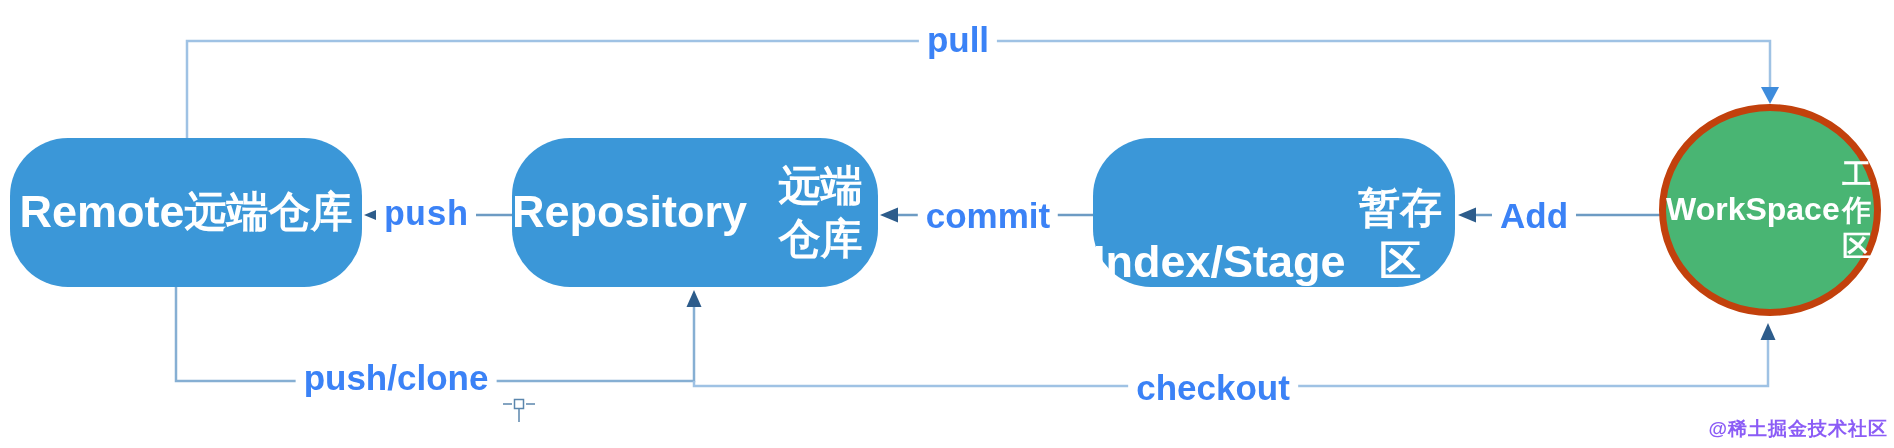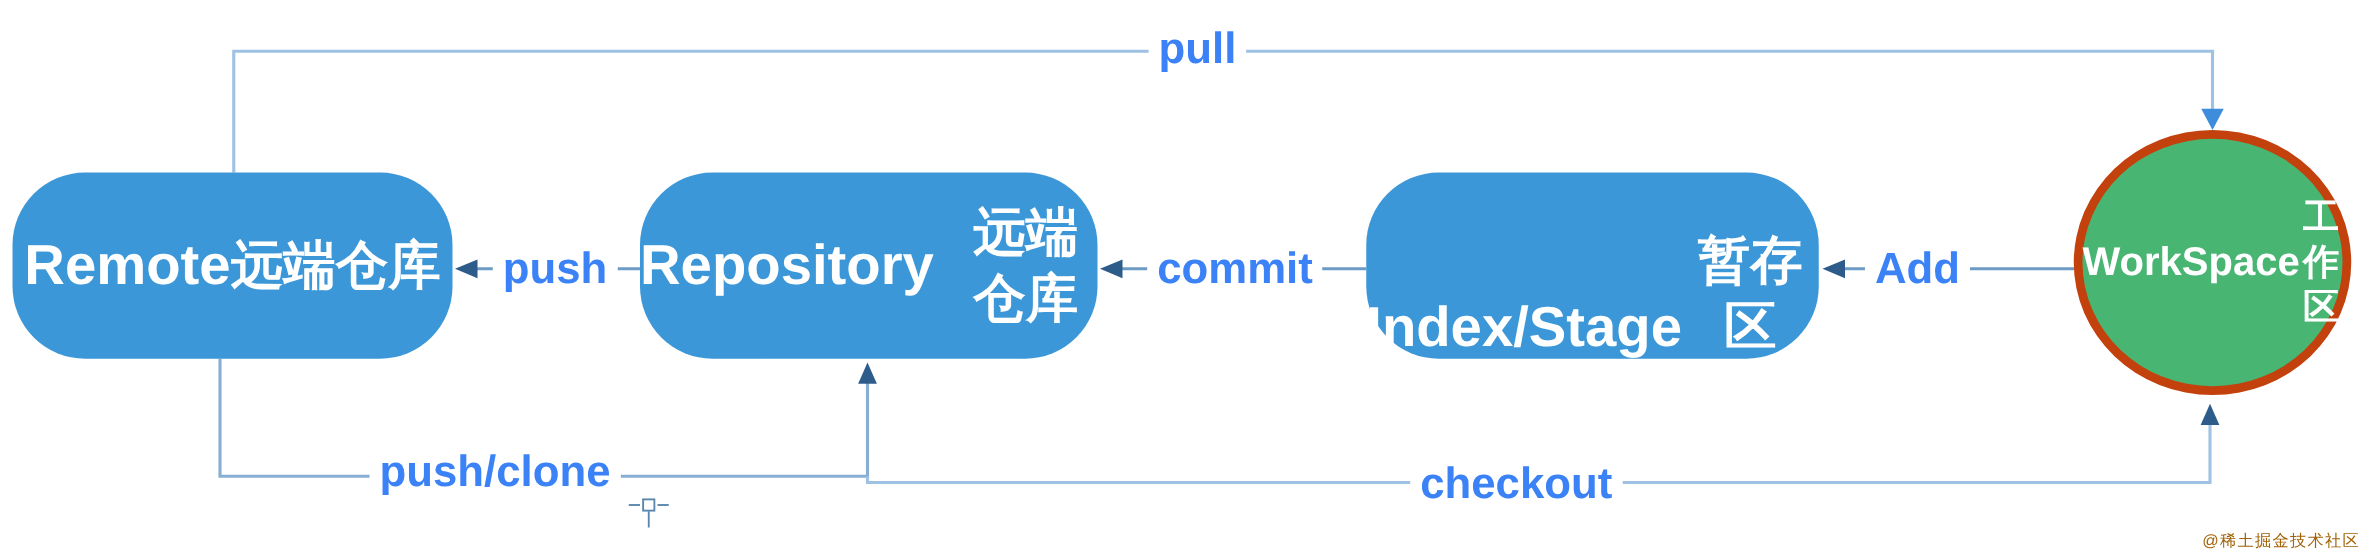--- a/index.html
+++ b/index.html
@@ -50,24 +50,25 @@
     font-size: 35px;
     font-weight: 600;
     line-height: 1.1;
     white-space: nowrap;
     z-index: 3;
   }
   .watermark {
     position: absolute;
     right: 6px;
     bottom: 6px;
-    color: #a16207;
-    font-size: 13px;
+    color: #8b5cf6;
+    font-size: 19px;
     letter-spacing: 1px;
     z-index: 3;
+    font-weight: bold;
   }
 </style>
 </head>
 <body>
 
 <div class="canvas">
 
   <svg class="wires" viewBox="0 0 1894 448">
 
     <path d="M187,138 L187,41 L1770,41 L1770,95" stroke="#9fc2e4" stroke-width="2.5" fill="none"></path>
@@ -110,20 +111,20 @@
     <div class="node-title">Index/Stage</div>
     <div class="node-sub">暂存区</div>
   </div>
 
   <div class="node circle" style="left:1659px; top:104px; width:222px; height:212px;">
     <div class="node-title">WorkSpace</div>
     <div class="node-sub">工作区</div>
   </div>
 
   <div class="edge-label" style="left:958px;  top:40px;">pull</div>
-  <div class="edge-label" style="left:444px;  top:216px;">push</div>
+  <div class="edge-label" style="left:426px;  top:216px;font-family:Liberation Mono, monospace;">push</div>
   <div class="edge-label" style="left:988px;  top:216px;">commit</div>
   <div class="edge-label" style="left:1534px; top:216px;">Add</div>
   <div class="edge-label" style="left:396px;  top:378px;">push/clone</div>
   <div class="edge-label" style="left:1213px; top:388px;text-align:right;">checkout</div>
 
   <div class="watermark">@稀土掘金技术社区</div>
 </div>
 
 </body></html>

